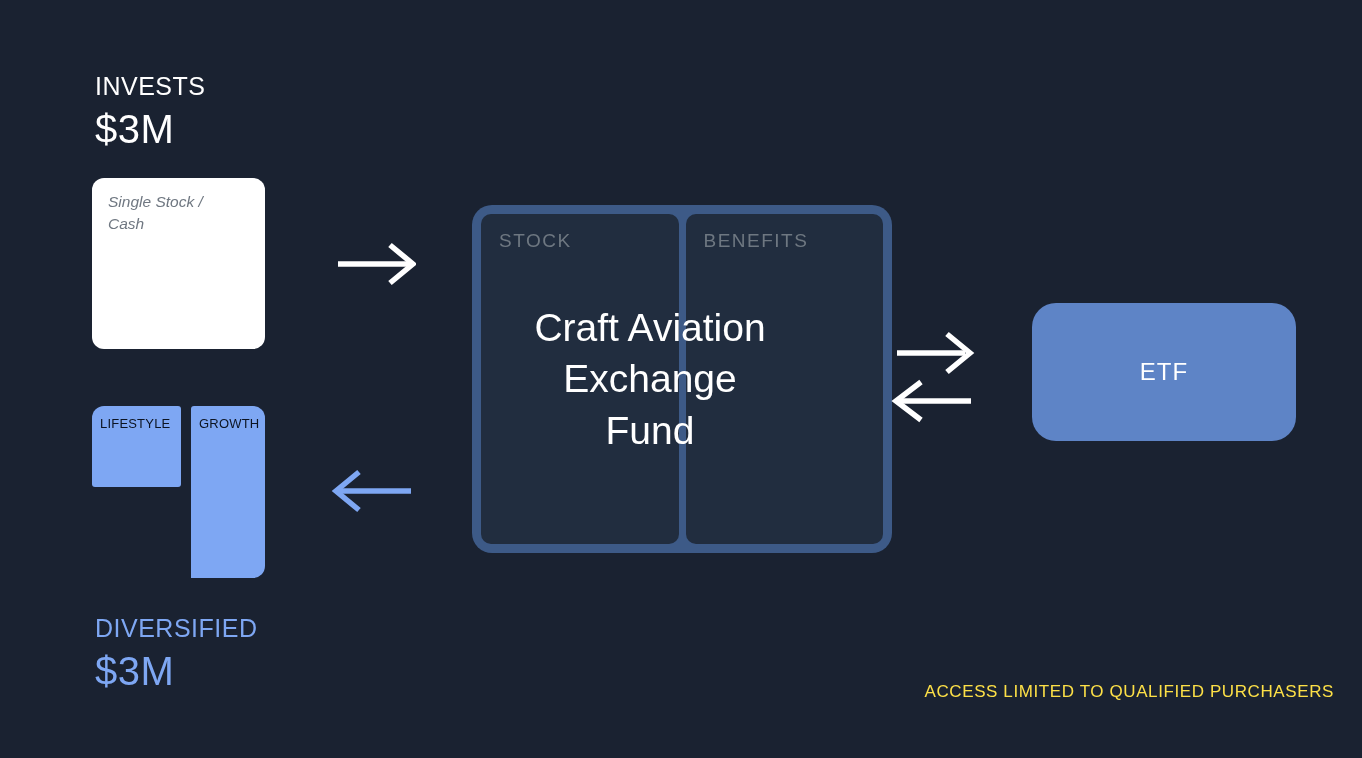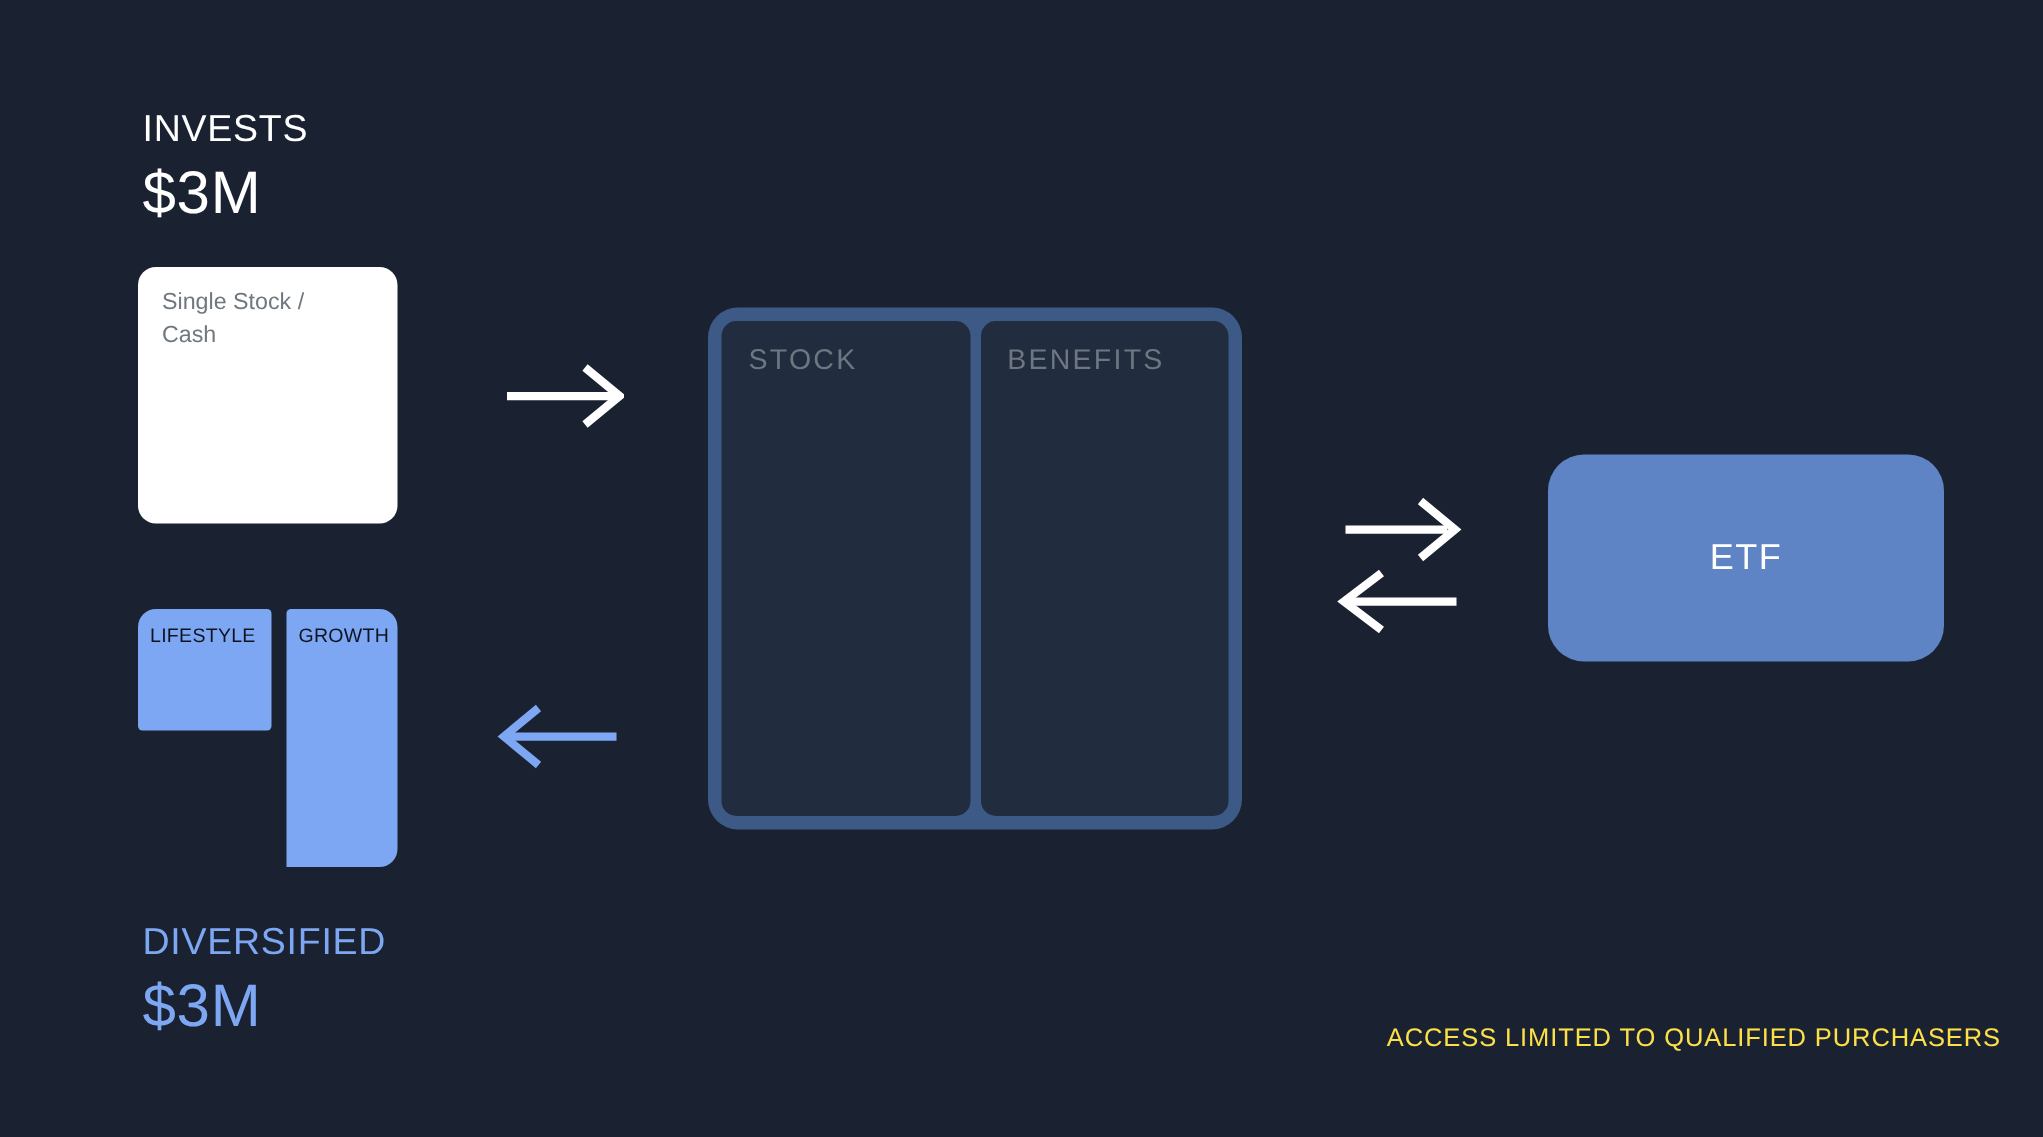--- a/index.html
+++ b/index.html
@@ -26,31 +26,31 @@
   .invests-amount {
     font-size: 40px; font-weight: 500; letter-spacing: 0.5px; margin-top: 6px; line-height: 1.1;
   }
 
   .stock-card {
     left: 92px; top: 178px; width: 173px; height: 171px;
     background: #ffffff; border-radius: 12px;
     box-sizing: border-box; padding: 13px 16px;
   }
   .stock-card-text {
-    color: #6f7781; font-size: 15.5px; line-height: 1.4; max-width: 112px;
+    color: #6f7781; font-size: 15.5px; line-height: 1.4; max-width: 112px; font-style: italic;
   }
 
   
   .arrow-right-svg { left: 336px; top: 242px; }
   .arrow-left-svg  { left: 329px; top: 468px; }
   .swap-arrows-svg { left: 889px; top: 331px; }
 
   
   .fund-box {
-    left: 472px; top: 205px; width: 356px; height: 348px;
+    left: 472px; top: 205px; width: 420px; height: 348px;
     background: #3d5a87; border-radius: 20px;
     box-sizing: border-box; padding: 9px;
     display: flex; gap: 7px;
   }
   .fund-cell {
     flex: 1 1 0; background: #212d3f; border-radius: 10px;
     box-sizing: border-box; padding: 16px 0 0 18px;
   }
   .fund-cell-label {
     color: #6e7781; font-size: 19px; letter-spacing: 1.5px; font-weight: 400;
@@ -124,20 +124,27 @@
   </svg>
 
   <div class="abs fund-box">
     <div class="fund-cell">
       <div class="fund-cell-label">STOCK</div>
     </div>
     <div class="fund-cell">
       <div class="fund-cell-label">BENEFITS</div>
     </div>
   </div>
+  <div class="abs fund-title-overlay">
+    <div class="fund-title">
+      <span>Craft Aviation</span>
+      <span>Exchange</span>
+      <span>Fund</span>
+    </div>
+  </div>
 
   <svg class="abs swap-arrows-svg" width="90" height="92" viewBox="0 0 90 92" aria-hidden="true">
     <path d="M8 22 H76" stroke="#ffffff" stroke-width="5.5" fill="none"></path>
     <path d="M58 3 L81 22 L58 41" stroke="#ffffff" stroke-width="5.5" fill="none"></path>
     <path d="M82 70 H10" stroke="#ffffff" stroke-width="5.5" fill="none"></path>
     <path d="M32 51 L7 70 L32 89" stroke="#ffffff" stroke-width="5.5" fill="none"></path>
   </svg>
 
   <div class="abs etf-box">
     <div class="etf-label">ETF</div>

